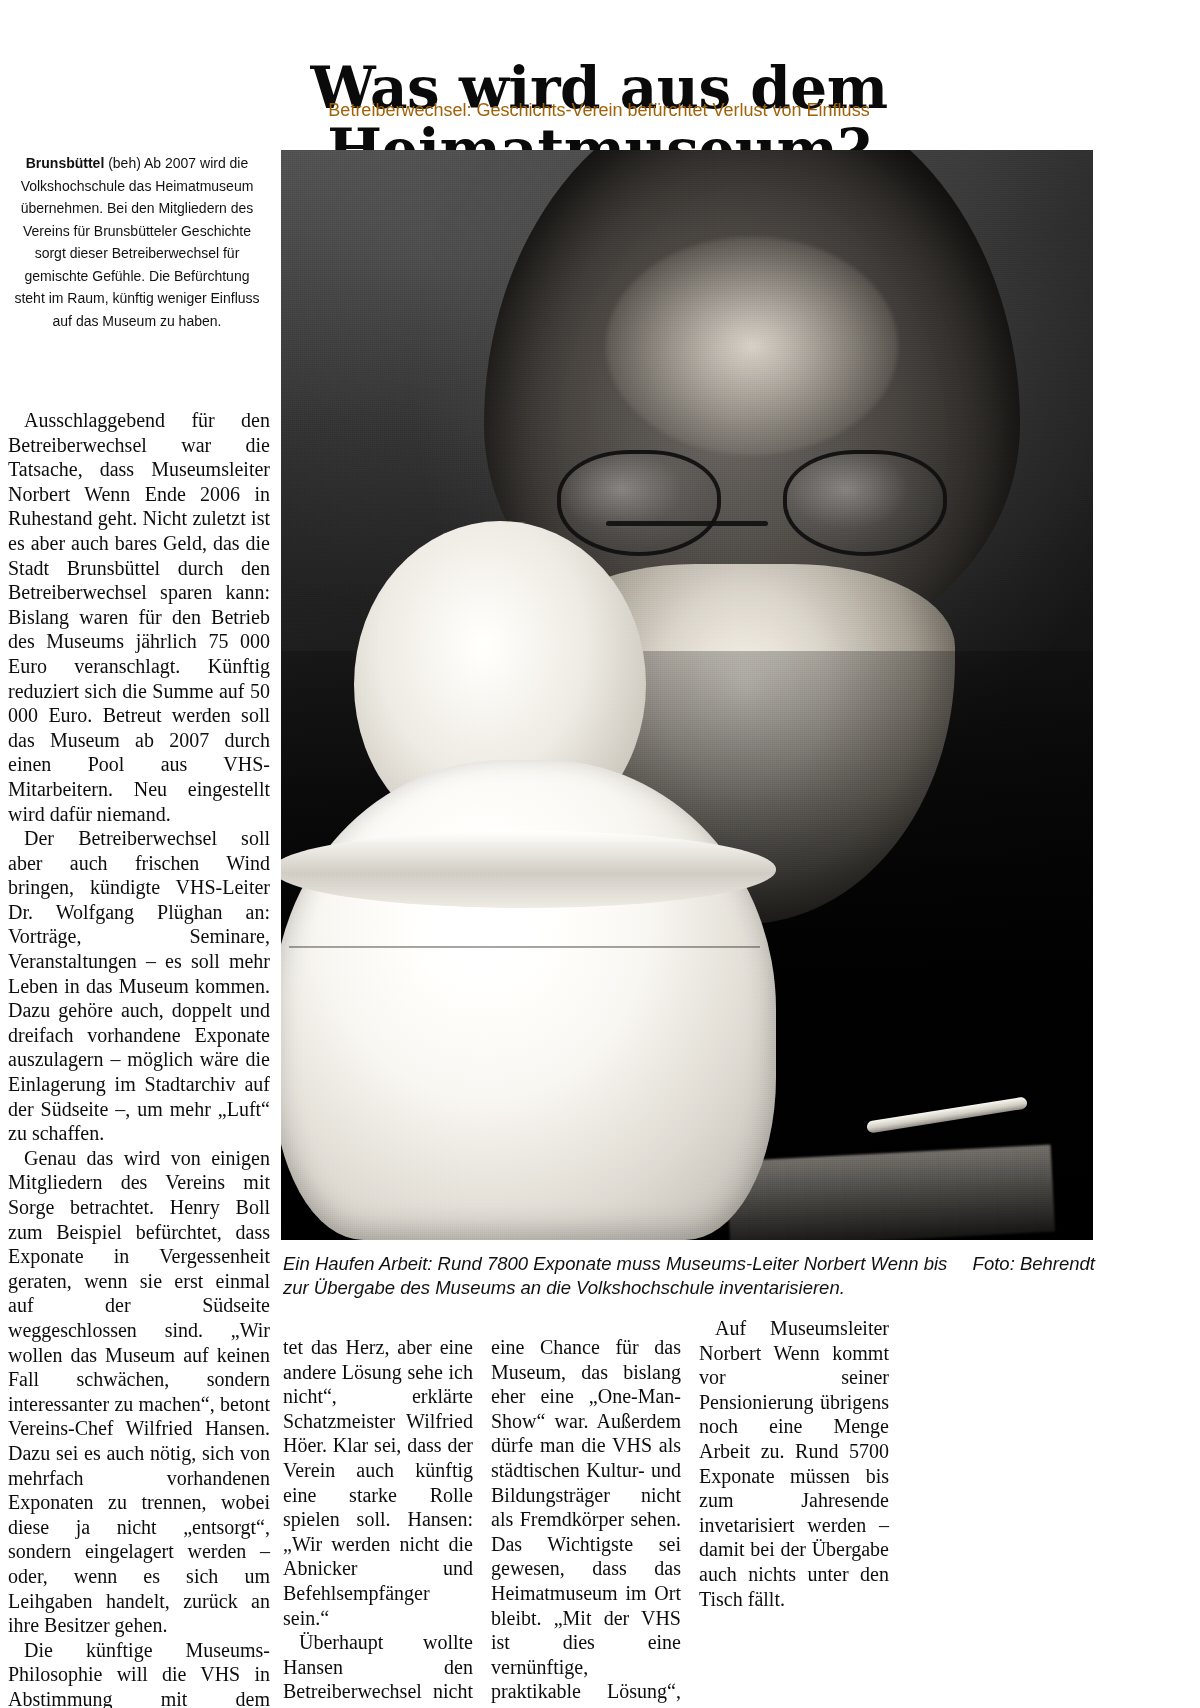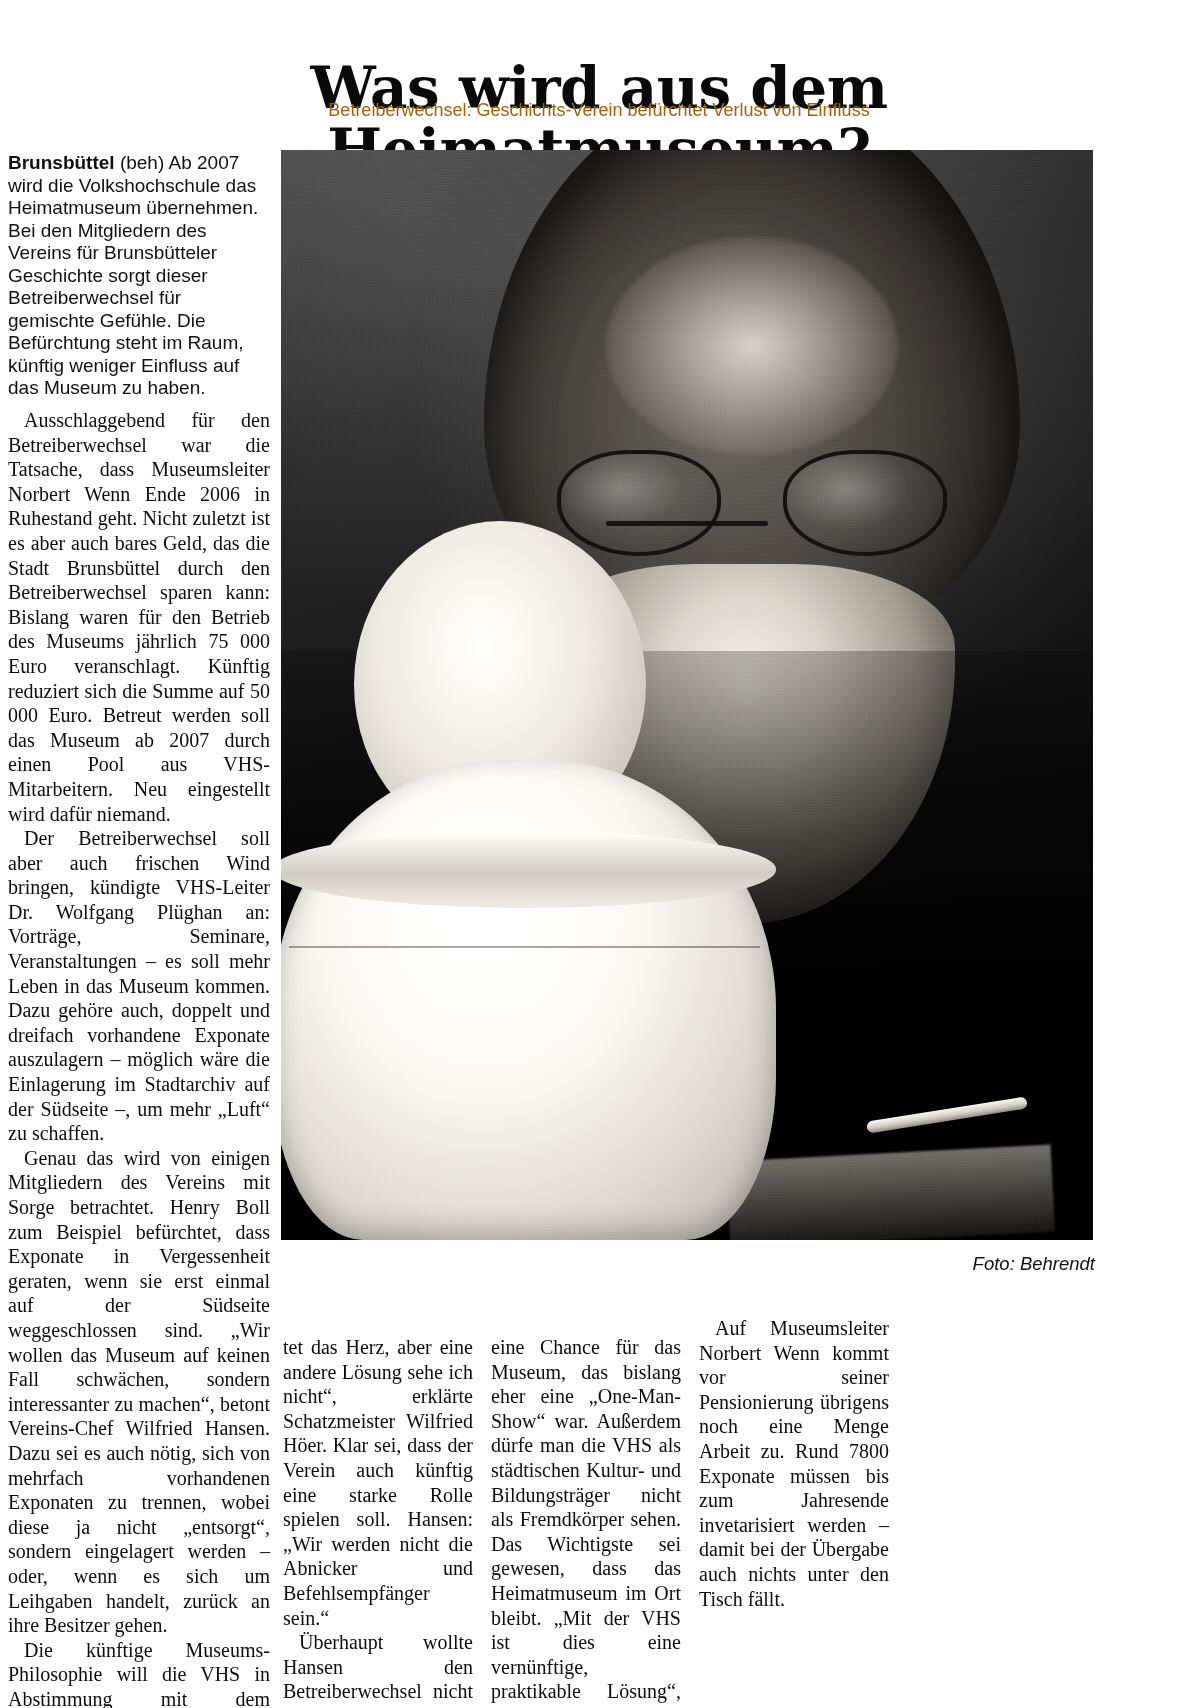--- a/index.html
+++ b/index.html
@@ -40,23 +40,23 @@
     line-height:30px;
     color:#a16207;
   }
 
   
   .lead{
     position:absolute;
     left:8px; top:152px;
     width:258px;
     font-family:"Liberation Sans", sans-serif;
-    font-size:19px;
+    font-size:14px;
     line-height:22.5px;
-    text-align:left;
+    text-align:center;
     color:#111;
   }
   .lead b{font-weight:700;}
 
   .col-left-body{
     position:absolute;
     left:8px; top:408px;
     width:262px;
     font-size:20px;
     line-height:24.6px;
@@ -252,28 +252,29 @@
       <div class="plate"></div>
       <div class="bowl"></div>
       <div class="bowl-rim"></div>
       <div class="bowl-band"></div>
       <div class="grain"></div>
     </div>
   </div>
 
   <div class="caption">
     <span class="credit">Foto: Behrendt</span>
+    <span>Ein Haufen Arbeit: Rund 7800 Exponate muss Museums-Leiter Norbert Wenn bis zur Übergabe des Museums an die Volkshochschule inventarisieren.</span>
   </div>
 
   <div class="bottom">
     <div class="bcol">
       <p class="noindent">tet das Herz, aber eine andere Lösung sehe ich nicht“, erklärte Schatzmeister Wilfried Höer. Klar sei, dass der Verein auch künftig eine starke Rolle spielen soll. Hansen: „Wir werden nicht die Abnicker und Befehlsempfänger sein.“</p>
       <p>Überhaupt wollte Hansen den Betreiberwechsel nicht negativ sehen – er sei viel mehr</p>
     </div>
     <div class="bcol">
       <p class="noindent">eine Chance für das Museum, das bislang eher eine „One-Man-Show“ war. Außerdem dürfe man die VHS als städtischen Kultur- und Bildungsträger nicht als Fremdkörper sehen. Das Wichtigste sei gewesen, dass das Heimatmuseum im Ort bleibt. „Mit der VHS ist dies eine vernünftige, praktikable Lösung“, so Hansen – und</p>
     </div>
     <div class="bcol">
-      <p>Auf Museumsleiter Norbert Wenn kommt vor seiner Pensionierung übrigens noch eine Menge Arbeit zu. Rund 7800 Exponate müssen bis zum Jahresende invetarisiert werden – damit bei der Übergabe auch nichts unter den Tisch fällt.</p>
+      <p>Auf Museumsleiter Norbert Wenn kommt vor seiner Pensionierung übrigens noch eine Menge Arbeit zu. Rund 5700 Exponate müssen bis zum Jahresende invetarisiert werden – damit bei der Übergabe auch nichts unter den Tisch fällt.</p>
     </div>
   </div>
 
 </div>
 
 </body></html>

